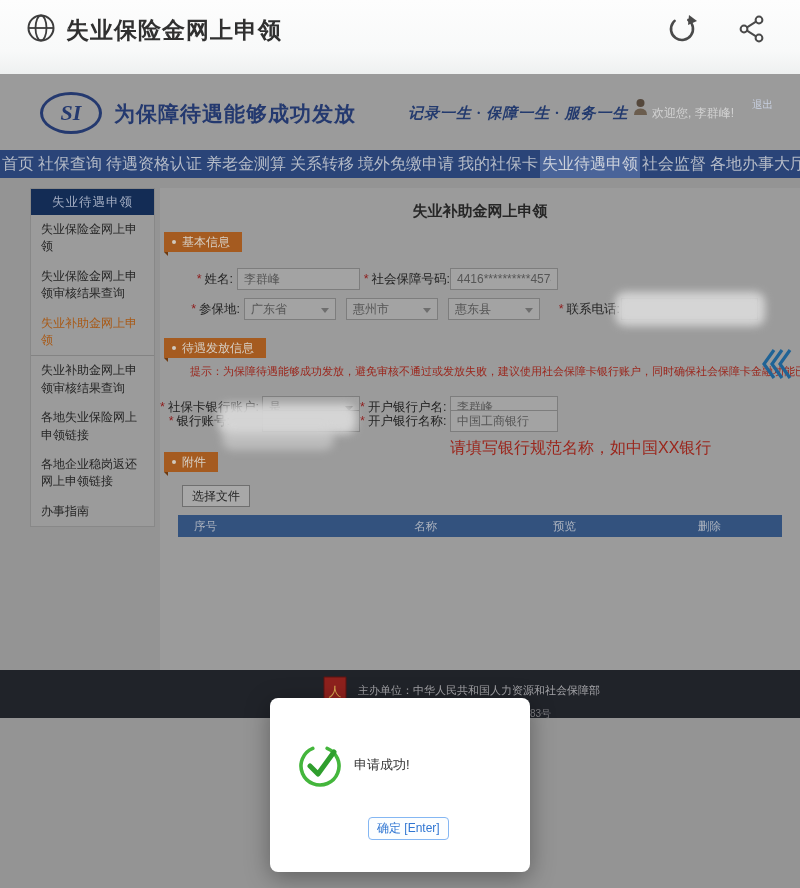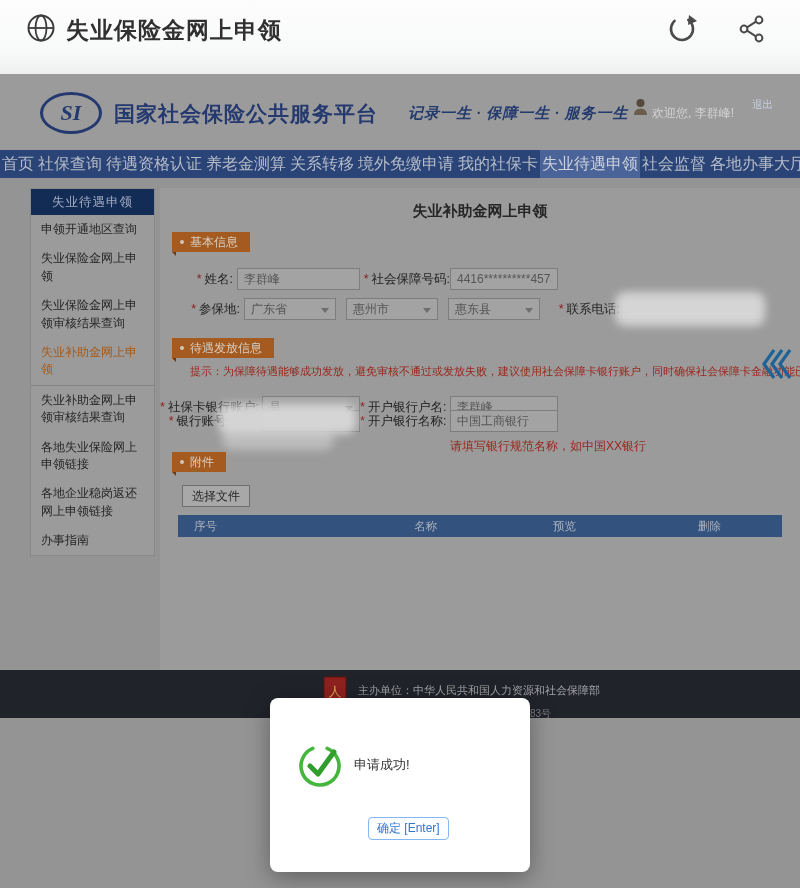--- a/index.html
+++ b/index.html
@@ -38,38 +38,38 @@
            border:1px solid rgba(0,0,0,0.12);box-sizing:border-box;}
   .sidebar-head{height:26px;background:#132c55;color:#a3adc2;font-size:12.5px;display:flex;
                 align-items:center;justify-content:center;letter-spacing:1px;}
   .side-item{padding:6px 10px;font-size:12px;line-height:1.45;color:#262626;cursor:pointer;}
   .side-item.active{color:#a85a17;border-bottom:1px solid rgba(0,0,0,0.15);}
 
   .panel{position:absolute;left:160px;top:114px;width:640px;height:482px;background:#9b9b9b;}
   .ptitle{position:absolute;left:0;top:14px;width:100%;text-align:center;font-size:15px;font-weight:bold;color:#262626;}
 
   .tag{position:absolute;left:4px;background:#a55b20;color:#d6cfc5;font-size:12px;line-height:20px;
-       padding:0 12px 0 8px;display:inline-block;margin-left:8px;}
+       padding:0 12px 0 8px;display:inline-block;}
   .tag::before{content:"";display:inline-block;width:4px;height:4px;border-radius:50%;
                background:#cfc8bd;margin:0 6px 2px 0;vertical-align:middle;}
   .tag::after{content:"";position:absolute;left:0;bottom:-4px;border-top:4px solid #6e3a10;border-left:4px solid transparent;}
 
   .frow{position:absolute;left:0;width:640px;height:22px;}
   .f-label{position:absolute;top:0;height:22px;line-height:22px;font-size:12.5px;color:#232323;
            text-align:right;white-space:nowrap;}
   .req{color:#8e1a1a;margin-right:3px;}
   .f-input{position:absolute;top:0;height:22px;box-sizing:border-box;border:1px solid #7d7d7d;background:#a3a3a3;
            color:#565656;font-size:12px;padding:0 6px;font-family:inherit;}
   .f-select{position:absolute;top:0;height:22px;box-sizing:border-box;border:1px solid #7d7d7d;background:#a3a3a3;
             color:#565656;font-size:12px;line-height:20px;padding:0 18px 0 6px;cursor:pointer;}
   .caret{position:absolute;right:6px;top:9px;width:0;height:0;border-left:4px solid transparent;
          border-right:4px solid transparent;border-top:5px solid #6e6e6e;}
 
   .hint{position:absolute;left:30px;top:176px;font-size:11px;color:#9b261c;white-space:nowrap;}
-  .note{position:absolute;left:290px;top:250px;font-size:12px;color:#9b261c;}
+  .note{position:absolute;left:290px;top:250px;font-size:16px;color:#9b261c;}
 
   .blur-blob{position:absolute;background:#d8d8d8;border-radius:10px;filter:blur(4px);opacity:0.95;}
   .blur-tail{opacity:0.55;}
 
   .filebtn{position:absolute;left:22px;top:297px;height:22px;padding:0 9px;background:#a8a8a8;
            border:1px solid #6f6f6f;font-size:12px;color:#262626;line-height:20px;cursor:pointer;}
 
   .attach-table{position:absolute;left:18px;top:327px;width:604px;}
   .t-head{display:grid;grid-template-columns:30% 22% 24% 24%;background:#33527e;height:22px;}
   .t-cell{font-size:11.5px;color:#aab1bd;line-height:22px;text-align:center;}
@@ -119,21 +119,21 @@
       <line x1="11" y1="17.7" x2="20" y2="23.4" stroke="#4a4a4a" stroke-width="2"></line>
     </svg>
   </div>
 
   <div class="site">
 
     <div class="siteheader">
       <div class="logo-oval">
         <span>SI</span>
       </div>
-      <div class="platform-name">国家社会保险公共服务平台</div>
+      <div class="platform-name">为保障待遇能够成功发放</div>
       <div class="slogan">记录一生 · 保障一生 · 服务一生</div>
       <svg class="avatar" width="15" height="18" viewBox="0 0 15 18">
         <circle cx="7.5" cy="5" r="4" fill="#55483c"></circle>
         <path d="M1 17 Q1 10.5 7.5 10.5 Q14 10.5 14 17 Z" fill="#6b5d4e"></path>
       </svg>
       <div class="welcome">欢迎您, 李群峰!</div>
       <div class="logout">退出</div>
     </div>
 
     <div class="nav">
@@ -144,21 +144,20 @@
       <div class="nav-item">关系转移</div>
       <div class="nav-item">境外免缴申请</div>
       <div class="nav-item">我的社保卡</div>
       <div class="nav-item active">失业待遇申领</div>
       <div class="nav-item">社会监督</div>
       <div class="nav-item">各地办事大厅</div>
     </div>
 
     <div class="sidebar">
       <div class="sidebar-head">失业待遇申领</div>
-      <div class="side-item">申领开通地区查询</div>
       <div class="side-item">失业保险金网上申领</div>
       <div class="side-item">失业保险金网上申领审核结果查询</div>
       <div class="side-item active">失业补助金网上申领</div>
       <div class="side-item">失业补助金网上申领审核结果查询</div>
       <div class="side-item">各地失业保险网上申领链接</div>
       <div class="side-item">各地企业稳岗返还网上申领链接</div>
       <div class="side-item">办事指南</div>
     </div>
 
     <div class="panel">

